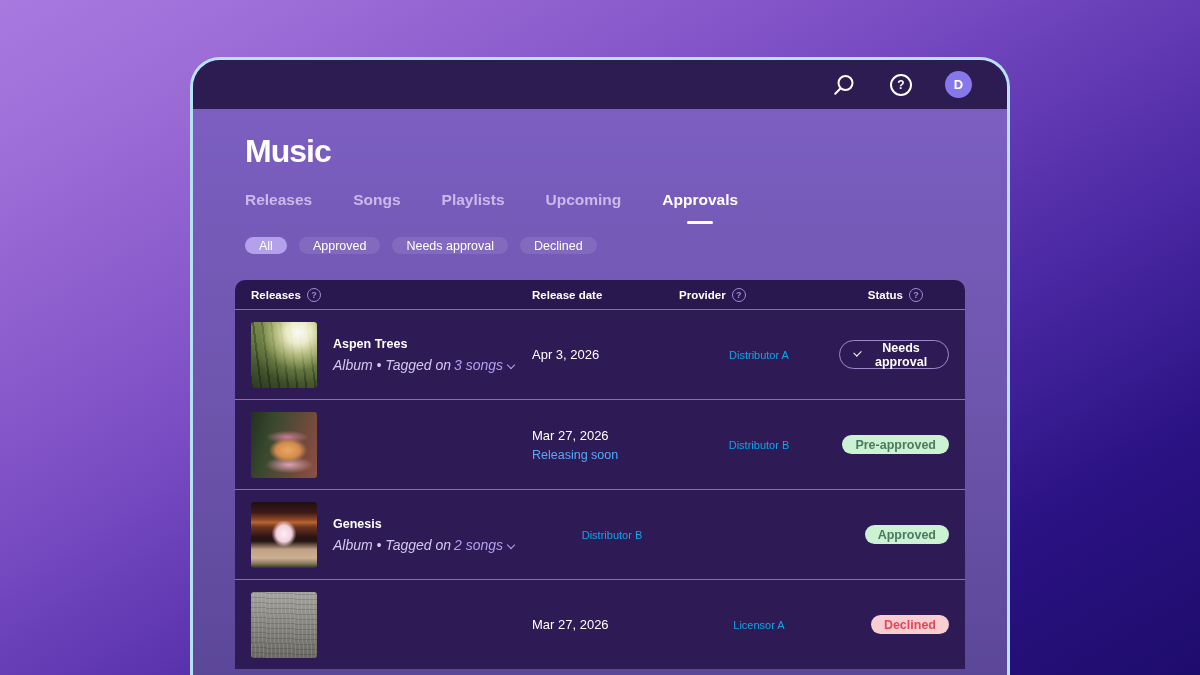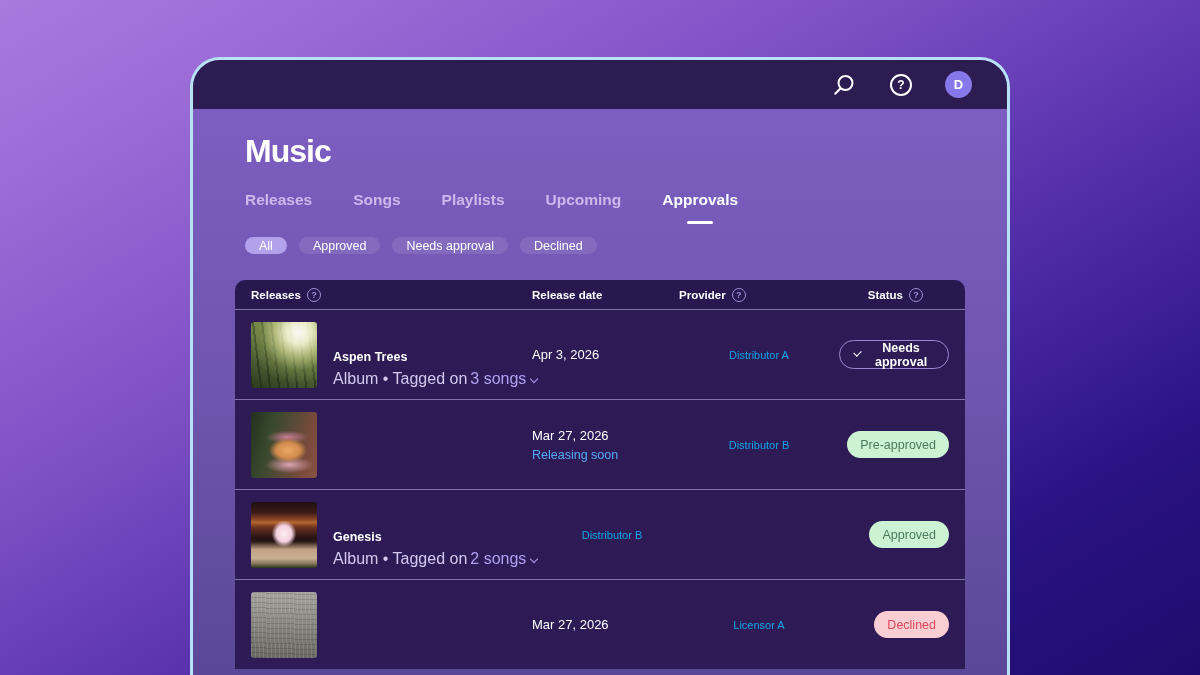--- a/index.html
+++ b/index.html
@@ -77,21 +77,21 @@
     display: inline-flex; align-items: center; justify-content: center;
     margin-left: 6px; cursor: pointer;
   }
 
   .row {
     display: flex; align-items: center; height: 90px;
     padding: 0 16px; background: #2e1b56;
     border-top: 1px solid rgba(203,188,242,0.55);
   }
   .row:first-of-type { border-top: 1px solid rgba(213,200,248,0.65); }
-  .col-release { width: 281px; display: flex; align-items: flex-end; gap: 16px; }
+  .col-release { width: 281px; display: flex; align-items: center; gap: 16px; }
   .col-date { width: 147px; font-size: 13px; color: #ffffff; }
   .col-provider { width: 160px; font-size: 11px; color: #0ea5e9; text-align: center; }
   .col-status { flex: 1; display: flex; justify-content: flex-end; }
 
   .thumb { width: 66px; height: 66px; border-radius: 3px; flex: none; }
   .art-aspen {
     background:
       radial-gradient(circle at 72% 16%, rgba(255,255,255,0.96) 0%, rgba(248,246,214,0.9) 16%, rgba(201,207,142,0.75) 32%, rgba(124,142,76,0.4) 52%, rgba(0,0,0,0) 70%),
       repeating-linear-gradient(83deg, rgba(22,36,16,0.5) 0 2px, rgba(0,0,0,0) 2px 9px),
       linear-gradient(200deg, #8c9c59 0%, #687b40 40%, #46572f 72%, #2c3a20 100%);
@@ -111,21 +111,21 @@
       #241312;
   }
   .art-taste {
     background:
       repeating-linear-gradient(88deg, rgba(255,255,255,0.12) 0 1px, rgba(0,0,0,0) 1px 4px),
       repeating-linear-gradient(2deg, rgba(0,0,0,0.14) 0 1px, rgba(0,0,0,0) 1px 5px),
       linear-gradient(180deg, #a4a39d 0%, #908f89 35%, #7e7d77 65%, #696863 100%);
   }
 
   .rtitle { font-size: 12.5px; font-weight: 700; color: #ffffff; }
-  .rsub { margin-top: 6px; font-size: 16px; color: #d5c8f0; white-space: nowrap; }
+  .rsub { margin-top: 6px; font-size: 14px; color: #d5c8f0; white-space: nowrap; font-style: italic; }
   .taglink { color: #b2a0f2; font-weight: 500; cursor: pointer; margin-left: 3px; }
   .chev {
     display: inline-block; width: 6px; height: 6px;
     border-right: 1.5px solid currentColor; border-bottom: 1.5px solid currentColor;
     transform: rotate(45deg); margin-left: 5px; margin-bottom: 2px;
   }
   .date-note { margin-top: 5px; font-size: 12.5px; font-weight: 500; }
   .date-note:empty { display: none; }
   .note-blue { color: #57a9f7; }
   .note-orange { color: #f0a244; }
@@ -136,22 +136,22 @@
     color: #ffffff; font-size: 12.5px; font-weight: 700;
     font-family: "Liberation Sans", sans-serif;
     display: flex; align-items: center; gap: 9px; cursor: pointer;
   }
   .status-btn .chev-lg {
     display: inline-block; width: 7px; height: 7px;
     border-right: 1.8px solid #ffffff; border-bottom: 1.8px solid #ffffff;
     transform: rotate(45deg); margin-top: -4px;
   }
   .badge {
-    height: 27px; padding: 0 13px; border-radius: 14px;
-    font-size: 12.5px; font-weight: 400;
+    height: 19px; padding: 0 13px; border-radius: 14px;
+    font-size: 12.5px; font-weight: 700;
     display: flex; align-items: center;
   }
   .badge-green { background: #ccf2d4; color: #4c7a5e; }
   .badge-red   { background: #f9ced3; color: #e0495c; }
 </style>
 </head>
 <body>
 
 <div class="window">
 

